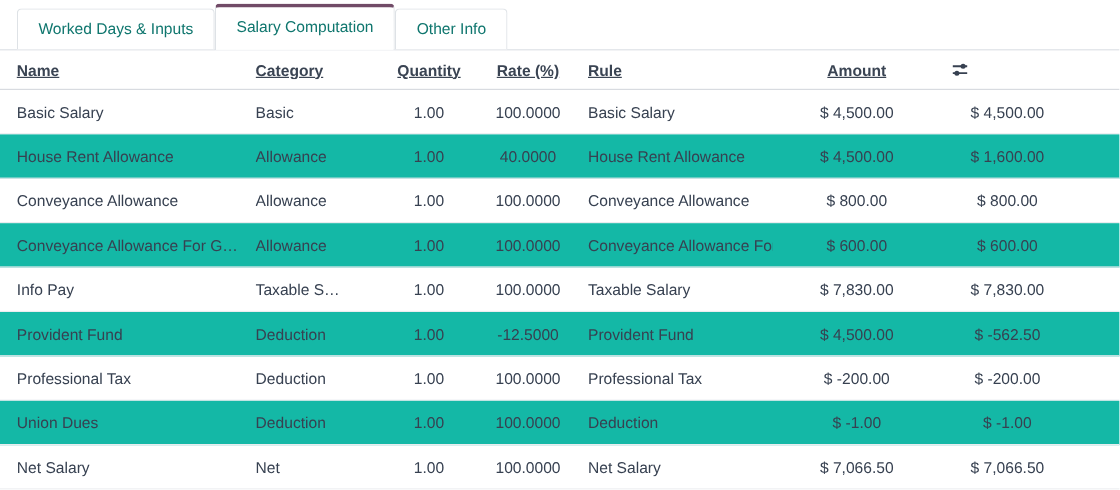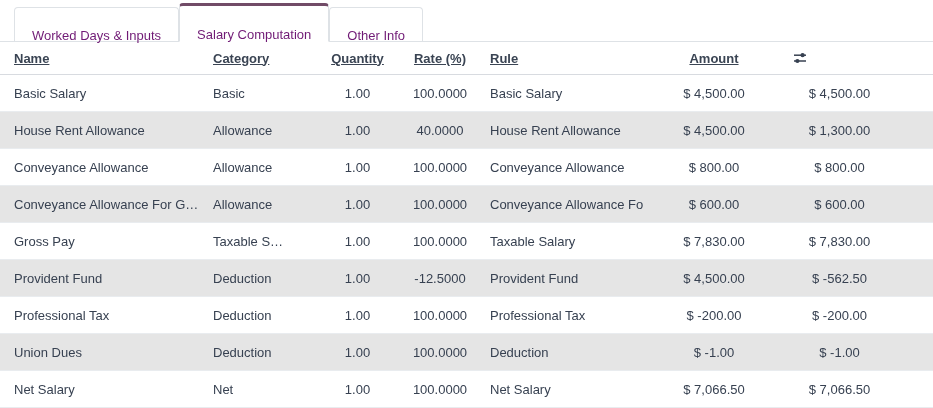--- a/index.html
+++ b/index.html
@@ -14,26 +14,26 @@
   .tabs {
     display: flex;
     align-items: flex-end;
     height: 42px;
     padding-left: 14px;
     border-bottom: 1px solid #dee2e6;
   }
   .tab {
     height: 34px;
     line-height: 31px;
-    padding: 12px 17px;
+    padding: 0 17px;
     border: 1px solid #dee2e6;
     border-bottom: none;
     border-radius: 4px 4px 0 0;
     background: #ffffff;
-    color: #701a75;
+    color: #0f766e;
     cursor: pointer;
     white-space: nowrap;
   }
   .tab.active {
     height: 39px;
     line-height: 33px;
     margin-bottom: -1px;
     border-top: 3px solid #714B67;
     border-bottom: 1px solid #ffffff;
     font-weight: 400;
@@ -50,21 +50,21 @@
     font-weight: 700;
     color: #3a4453;
     text-decoration: underline;
   }
   .th { cursor: pointer; white-space: nowrap; }
   .tr {
     height: 37px;
     border-bottom: 1px solid #e9ecef;
     cursor: pointer;
   }
-  .tr.stripe { background: #e5e5e5; }
+  .tr.stripe { background: #14b8a6; }
   .td, .th { overflow: hidden; white-space: nowrap; }
   .c-name  { padding-left: 14px; }
   .c-rule  { padding-left: 0; }
   .num     { text-align: center; }
   .c-icon  { display: flex; justify-content: flex-start; padding-left: 7px; align-items: center; }
   .icon-btn {
     width: 18px; height: 18px;
     display: inline-flex; align-items: center; justify-content: center;
     cursor: pointer;
     background: none; border: none;
@@ -110,21 +110,21 @@
     <div class="td c-icon"></div>
   </div>
 
   <div class="grid tr stripe">
     <div class="td c-name">House Rent Allowance</div>
     <div class="td c-cat">Allowance</div>
     <div class="td c-qty num">1.00</div>
     <div class="td c-rate num">40.0000</div>
     <div class="td c-rule">House Rent Allowance</div>
     <div class="td c-amount num">$ 4,500.00</div>
-    <div class="td c-total num">$ 1,300.00</div>
+    <div class="td c-total num">$ 1,600.00</div>
     <div class="td c-icon"></div>
   </div>
 
   <div class="grid tr">
     <div class="td c-name">Conveyance Allowance</div>
     <div class="td c-cat">Allowance</div>
     <div class="td c-qty num">1.00</div>
     <div class="td c-rate num">100.0000</div>
     <div class="td c-rule">Conveyance Allowance</div>
     <div class="td c-amount num">$ 800.00</div>
@@ -137,21 +137,21 @@
     <div class="td c-cat">Allowance</div>
     <div class="td c-qty num">1.00</div>
     <div class="td c-rate num">100.0000</div>
     <div class="td c-rule">Conveyance Allowance For…</div>
     <div class="td c-amount num">$ 600.00</div>
     <div class="td c-total num">$ 600.00</div>
     <div class="td c-icon"></div>
   </div>
 
   <div class="grid tr">
-    <div class="td c-name">Gross Pay</div>
+    <div class="td c-name">Info Pay</div>
     <div class="td c-cat">Taxable S…</div>
     <div class="td c-qty num">1.00</div>
     <div class="td c-rate num">100.0000</div>
     <div class="td c-rule">Taxable Salary</div>
     <div class="td c-amount num">$ 7,830.00</div>
     <div class="td c-total num">$ 7,830.00</div>
     <div class="td c-icon"></div>
   </div>
 
   <div class="grid tr stripe">

